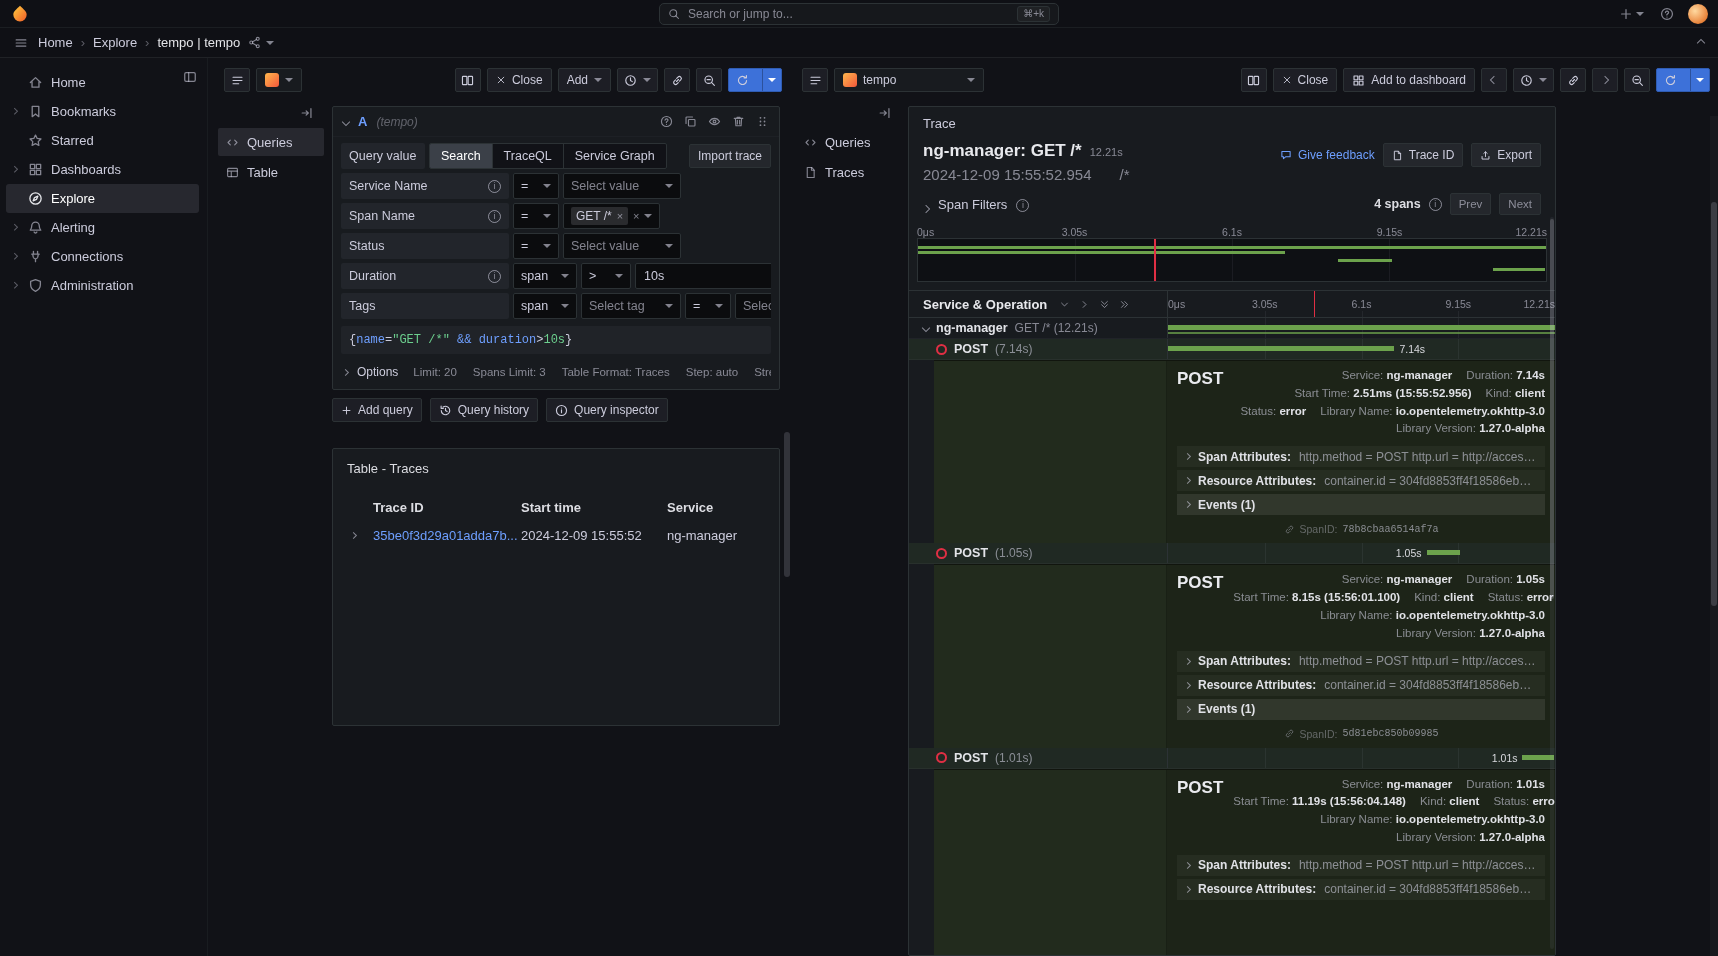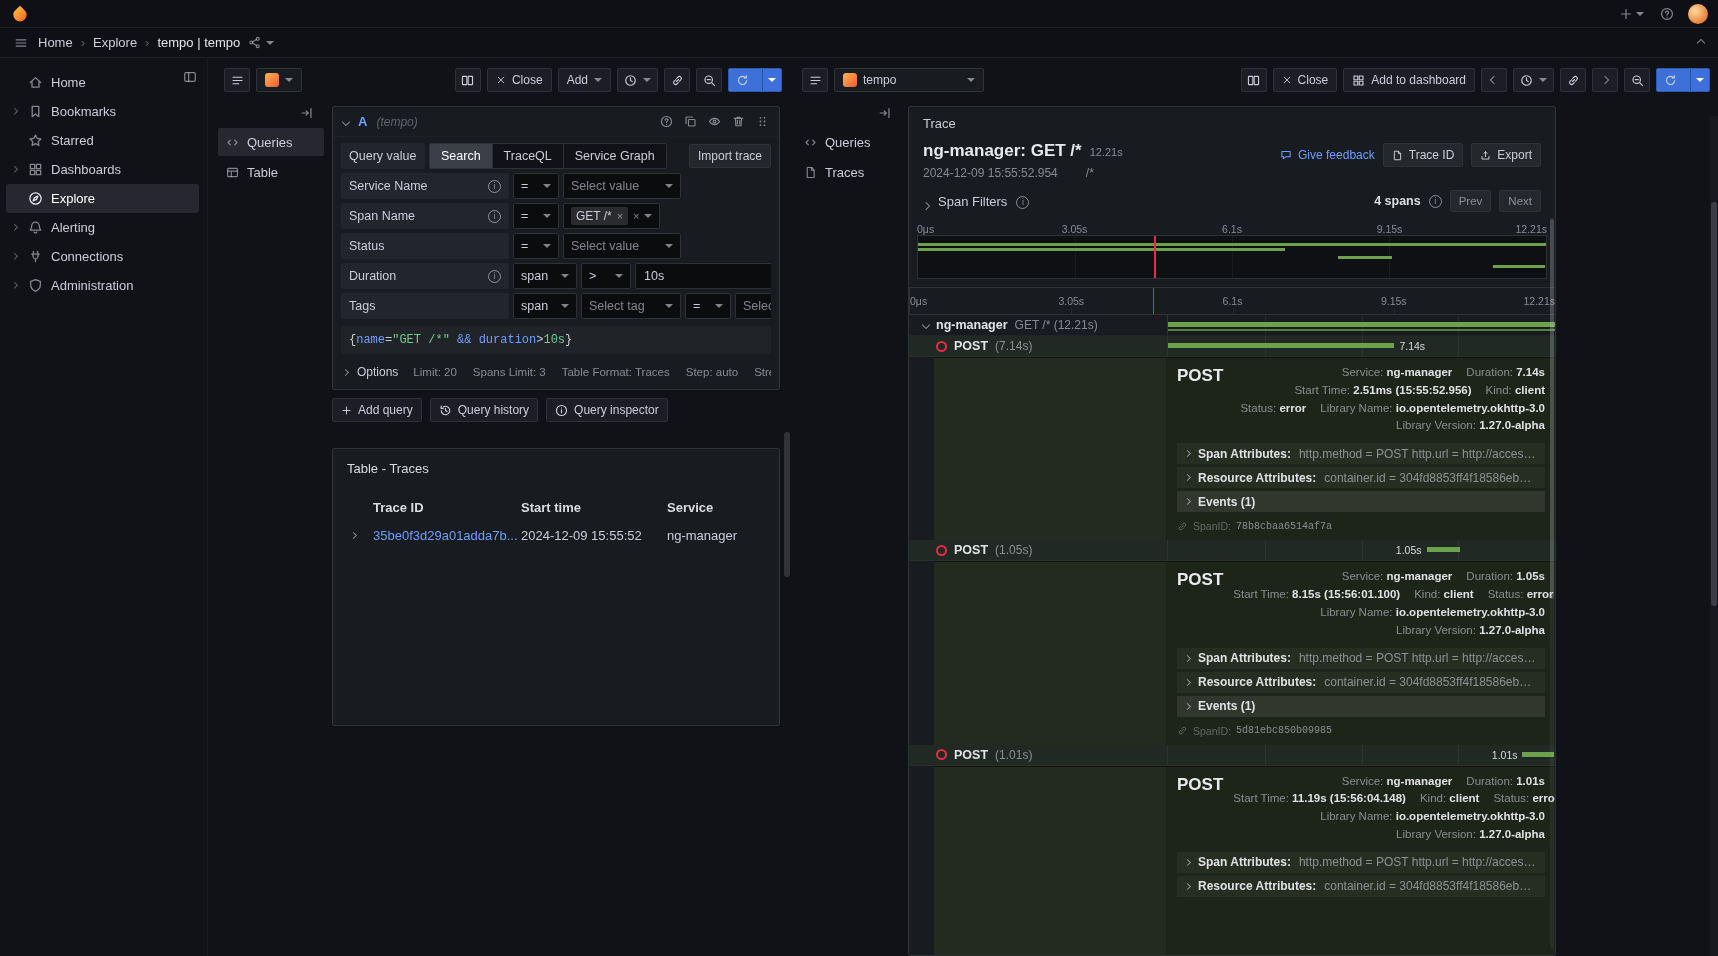--- a/index.html
+++ b/index.html
@@ -119,21 +119,21 @@
 .res-exp{margin-left:4px;width:5px;height:5px;cursor:pointer}
 .link{color:var(--link);cursor:pointer}
 .lp-scroll{position:absolute;right:0;top:330px;width:6px;height:145px;background:rgba(204,204,220,.18);border-radius:3px}
 
 
 .trace-panel{width:648px;flex:none;margin-top:4px;background:var(--bg2);border:1px solid var(--border);border-radius:2px;display:flex;flex-direction:column;overflow:hidden;position:relative}
 .tp-head{padding:9px 14px 2px;font-size:13px;color:var(--text)}
 .trace-header{display:flex;justify-content:space-between;align-items:flex-start;padding:8px 14px 4px;gap:10px}
 .th-title{font-size:17px;font-weight:600;color:#e8e9ed;display:flex;align-items:baseline;gap:8px;white-space:nowrap}
 .th-dur{font-size:11px;color:var(--text2);font-weight:400}
-.th-sub{font-size:12px;color:var(--text2);margin-top:5px;display:flex;gap:28px}
+.th-sub{font-size:15px;color:var(--text2);margin-top:5px;display:flex;gap:28px}
 .th-actions{display:flex;align-items:center;gap:8px;padding-top:2px}
 .feedback{color:var(--link);font-size:12px;display:flex;gap:6px;align-items:center;cursor:pointer;white-space:nowrap}
 .feedback .ic{width:12px;height:12px;color:var(--link)}
 .filters-row{display:flex;align-items:center;padding:6px 14px 8px}
 .fr-left{display:flex;gap:9px;align-items:flex-end;font-size:13px}
 .fr-right{margin-left:auto;display:flex;gap:8px;align-items:center}
 .span-count{font-size:12.5px;font-weight:700;color:#dcdde2}
 .minimap{margin:2px 8px 0;position:relative;flex:none}
 .mm-labels{position:relative;height:13px;font-size:9.5px;color:var(--text3)}
 .mm-canvas{position:relative;height:44px;border:1px solid var(--border);background:#0e1014;overflow:hidden}
@@ -169,21 +169,21 @@
 .det-meta{text-align:right;font-size:11.5px;color:var(--text2);line-height:1.55;min-width:0}
 .meta-line{white-space:nowrap}
 .meta-pair{margin-left:14px}
 .meta-pair:first-child{margin-left:0}
 .mv{color:#e0e1e6;font-weight:700}
 .det-sec{display:flex;align-items:center;gap:8px;height:21px;padding:0 8px;background:rgba(255,255,255,.045);margin-bottom:3px;font-size:12px;min-width:0;cursor:pointer}
 .det-sec .chev{width:5px;height:5px}
 .det-sec.hl{background:rgba(255,255,255,.09)}
 .sec-l{font-weight:700;color:#e0e1e6;white-space:nowrap}
 .sec-s{color:var(--text2);overflow:hidden;text-overflow:ellipsis;white-space:nowrap}
-.det-spanid{display:flex;justify-content:flex-start;align-items:center;gap:5px;padding-top:5px;font-size:10.5px;color:var(--text3)}
+.det-spanid{display:flex;justify-content:center;align-items:center;gap:5px;padding-top:5px;font-size:10.5px;color:var(--text3)}
 .det-spanid .ic{width:11px;height:11px;color:var(--text3)}
 .sid-v{color:var(--text2);font:10px "Liberation Mono","DejaVu Sans Mono",monospace}
 .tr-scroll{position:absolute;right:1px;top:110px;bottom:6px;width:4px;background:rgba(204,204,220,.07);border-radius:2px}
 .tr-thumb{position:absolute;right:1px;top:112px;width:4px;height:380px;background:rgba(204,204,220,.22);border-radius:2px}
 .win-scroll{position:absolute;right:0;top:58px;bottom:0;width:8px;background:rgba(255,255,255,.03)}
 .win-thumb{position:absolute;right:1px;top:86px;width:6px;height:404px;background:rgba(204,204,220,.2);border-radius:3px}
 </style>
 </head>
 <body>
 
@@ -194,20 +194,32 @@
       <svg viewBox="0 0 24 24">
           <defs>
             <linearGradient id="glg" x1="0" y1="0" x2="1" y2="1">
               <stop offset="0" stop-color="#ffcf3f"></stop>
               <stop offset="1" stop-color="#f05a28"></stop>
             </linearGradient>
           </defs>
           <path fill="url(#glg)" d="M12 2C8 6 4 8.5 4 13a8 8 0 0016 0c0-4.5-4-7-8-11z"></path>
         </svg>
     </span>
+    <div class="tn-search">
+      <span class="ic" style="width:12px;height:12px">
+          <svg viewBox="0 0 16 16">
+            <circle cx="7" cy="7" r="4.6"></circle>
+            <path d="M10.4 10.4L14 14"></path>
+          </svg>
+        </span>
+      <span class="ph">Search or jump to...</span>
+      <span class="kbd">
+          <span>⌘+k</span>
+        </span>
+    </div>
     <div class="tn-right">
       <button class="tn-btn">
           <span class="ic">
             <svg viewBox="0 0 16 16">
               <path d="M8 3v10M3 8h10"></path>
             </svg>
           </span>
           <span class="caret"></span>
         </button>
       <button class="tn-btn">
@@ -848,20 +860,45 @@
                   <div class="vgrid" style="left:50%"></div>
                   <div class="vgrid" style="left:75%"></div>
                   <div class="mm-bar" style="left:0%;width:100%;top:7px"></div>
                   <div class="mm-bar" style="left:0%;width:58.5%;top:12px"></div>
                   <div class="mm-bar" style="left:66.8%;width:8.600000000000009%;top:20px"></div>
                   <div class="mm-bar" style="left:91.6%;width:8.200000000000003%;top:29px"></div>
                   <div class="red-line" style="left:37.6%"></div>
                 </div>
             </div>
             <div class="axis-row">
+              <div class="axis-name">
+                <span class="lbl">Service &amp; Operation</span>
+                <span class="axis-ctrl">
+                  <span class="ic">
+                      <svg viewBox="0 0 16 16">
+                        <path d="M3.8 6l4.2 4.2L12.2 6"></path>
+                      </svg>
+                    </span>
+                  <span class="ic">
+                      <svg viewBox="0 0 16 16">
+                        <path d="M6 3.8L10.2 8 6 12.2"></path>
+                      </svg>
+                    </span>
+                  <span class="ic">
+                      <svg viewBox="0 0 16 16">
+                        <path d="M3.8 3.6L8 7.6l4.2-4M3.8 8.4l4.2 4 4.2-4"></path>
+                      </svg>
+                    </span>
+                  <span class="ic">
+                      <svg viewBox="0 0 16 16">
+                        <path d="M3.6 3.8l4 4.2-4 4.2M8.4 3.8l4 4.2-4 4.2"></path>
+                      </svg>
+                    </span>
+                </span>
+              </div>
               <div class="axis-timeline" id="axis-timeline">
                   <span class="tick-lbl" style="left:0%;transform:none">0μs</span>
                   <span class="tick-lbl" style="left:25%;transform:translateX(-50%)">3.05s</span>
                   <span class="tick-lbl" style="left:50%;transform:translateX(-50%)">6.1s</span>
                   <span class="tick-lbl" style="left:75%;transform:translateX(-50%)">9.15s</span>
                   <span class="tick-lbl" style="left:100%;transform:translateX(-100%)">12.21s</span>
                   <div class="vgrid" style="left:25%;top:20px"></div>
                   <div class="vgrid" style="left:50%;top:20px"></div>
                   <div class="vgrid" style="left:75%;top:20px"></div>
                   <div class="red-line" style="left:37.6%"></div>

